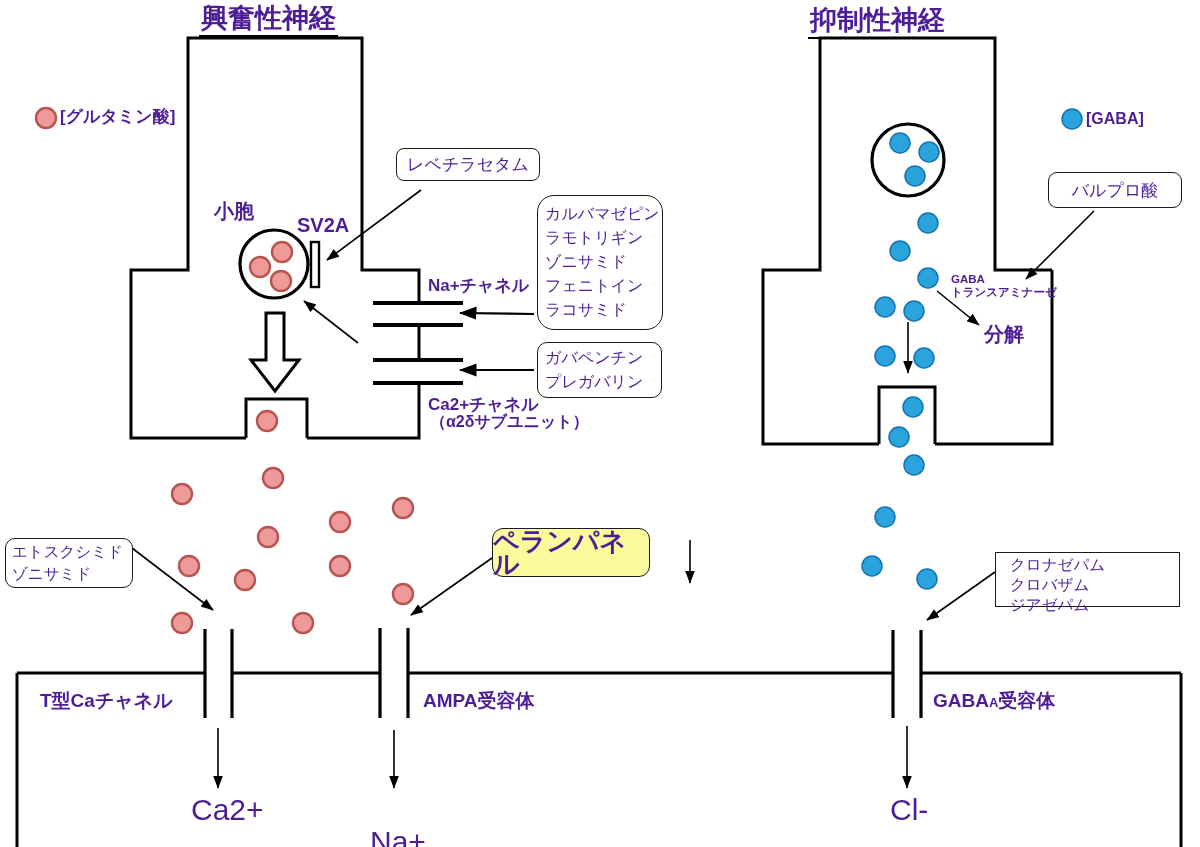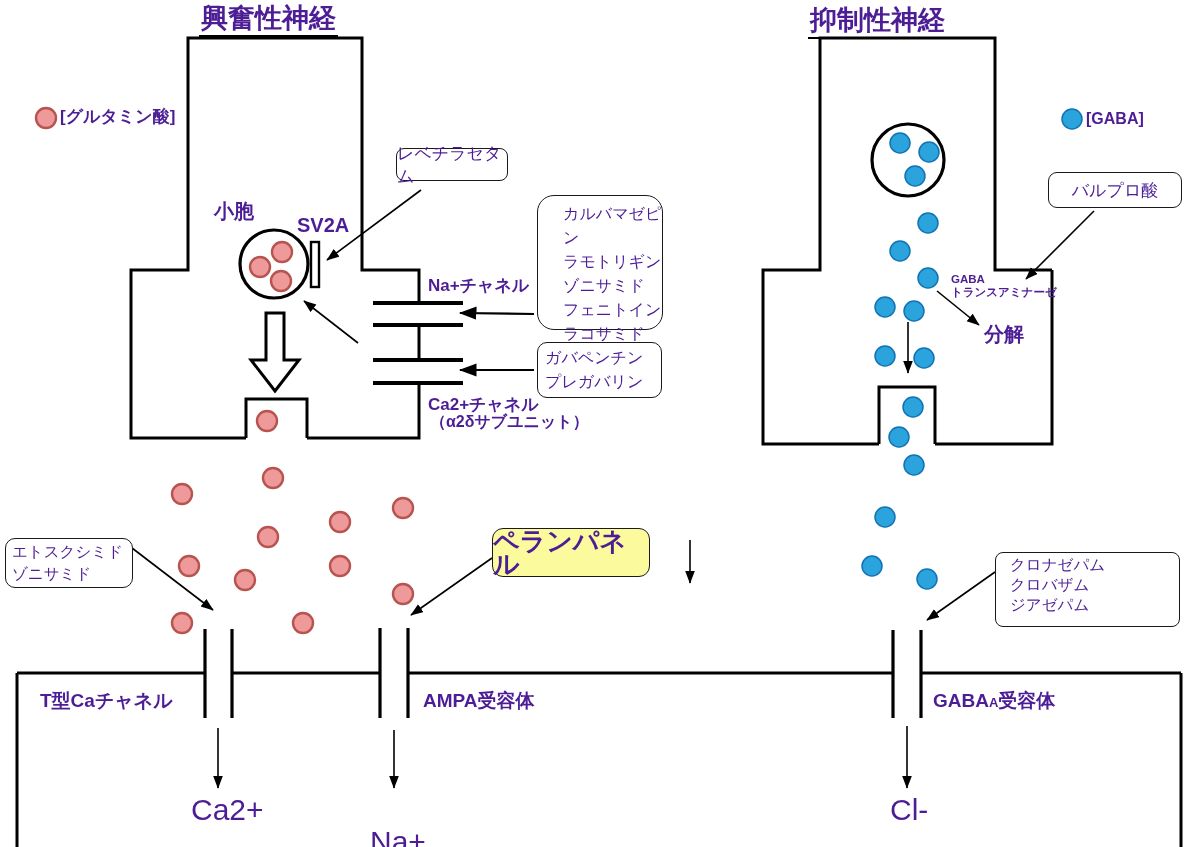--- a/index.html
+++ b/index.html
@@ -116,25 +116,25 @@
 
   <div class="lbl bold" style="left:60px;top:107px;font-size:17px;">[グルタミン酸]</div>
   <div class="lbl bold" style="left:1086px;top:110px;font-size:16px;">[GABA]</div>
 
   <div class="lbl bold" style="left:214px;top:200px;font-size:20px;">小胞</div>
   <div class="lbl bold" style="left:297px;top:214px;font-size:20px;">SV2A</div>
   <div class="lbl bold" style="left:428px;top:276px;font-size:17px;">Na+チャネル</div>
   <div class="lbl bold" style="left:428px;top:395px;font-size:17px;">Ca2+チャネル</div>
   <div class="lbl bold" style="left:430px;top:413px;font-size:16px;">（α2δサブユニット）</div>
 
-  <div class="dbox center" style="left:396px;top:148px;width:112px;height:33px;border-radius:8px;font-size:17px;">
+  <div class="dbox center" style="left:396px;top:148px;width:144px;height:33px;border-radius:8px;font-size:17px;">
     <span>レベチラセタム</span>
   </div>
 
-  <div class="dbox" style="left:537px;top:195px;width:126px;height:135px;border-radius:17px;padding:6px 0 0 25px;font-size:16px;line-height:24px;">
+  <div class="dbox" style="left:537px;top:195px;width:126px;height:135px;border-radius:17px;padding:6px 0 0 7px;font-size:16px;line-height:24px;">
       <div>カルバマゼピン</div>
       <div>ラモトリギン</div>
       <div>ゾニサミド</div>
       <div>フェニトイン</div>
       <div>ラコサミド</div>
     </div>
 
   <div class="dbox" style="left:537px;top:342px;width:125px;height:56px;border-radius:10px;padding:3px 0 0 7px;font-size:16px;line-height:24px;">
       <div>ガバペンチン</div>
       <div>プレガバリン</div>
@@ -142,21 +142,21 @@
 
   <div class="dbox" style="left:5px;top:538px;width:128px;height:50px;border-radius:10px;padding:2px 0 0 6px;font-size:15.5px;line-height:22px;">
       <div>エトスクシミド</div>
       <div>ゾニサミド</div>
     </div>
 
   <div class="dbox center yellow" style="left:492px;top:528px;width:158px;height:49px;">
     <span>ペランパネル</span>
   </div>
 
-  <div class="dbox" style="left:995px;top:552px;width:185px;height:75px;border-radius:8px;padding:2px 0 0 14px;font-size:15.5px;line-height:20px;">
+  <div class="dbox" style="left:995px;top:552px;width:185px;height:55px;border-radius:0;padding:2px 0 0 14px;font-size:15.5px;line-height:20px;">
       <div>クロナゼパム</div>
       <div>クロバザム</div>
       <div>ジアゼパム</div>
     </div>
 
   <div class="dbox center" style="left:1048px;top:172px;width:134px;height:36px;border-radius:9px;font-size:17px;">
     <span>バルプロ酸</span>
   </div>
 
   <div class="lbl small" style="left:951px;top:273px;">

